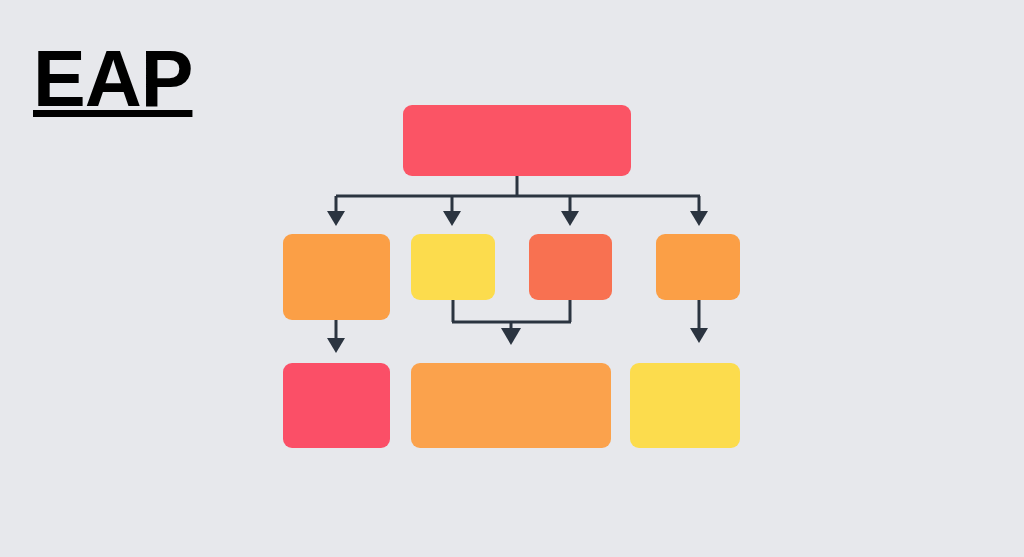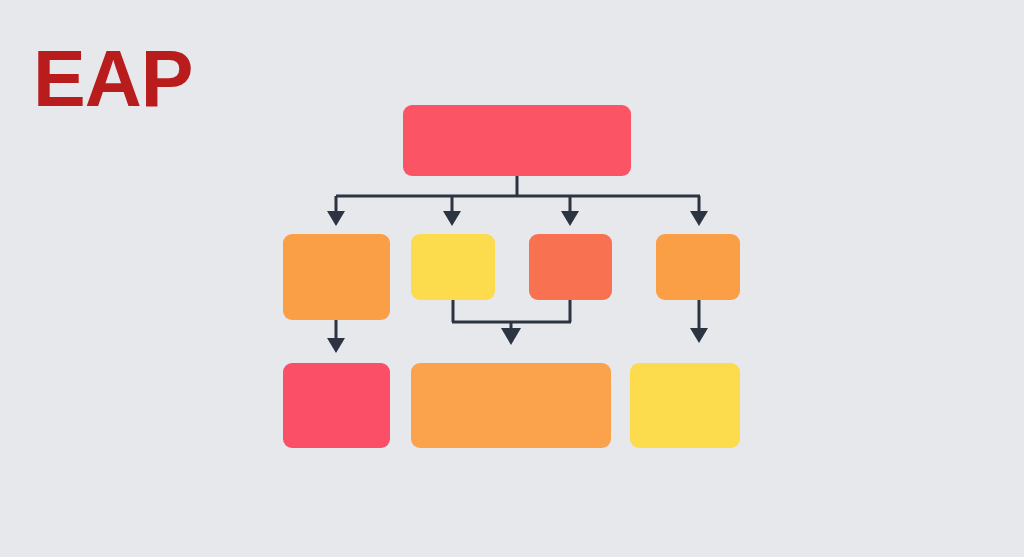--- a/index.html
+++ b/index.html
@@ -45,21 +45,21 @@
     width: 1024px;
     height: 557px;
     pointer-events: none;
   }
 </style>
 </head>
 <body style="background: rgb(231, 232, 236);">
 
 <div id="canvas" style="background: rgb(231, 232, 236);">
 
-  <div id="logo-text" style="color: #b91c1c;">EAP</div>
+  <div id="logo-text" style="color: #000000; text-decoration: underline;">EAP</div>
 
   <svg id="connectors" viewBox="0 0 1024 557">
     <g fill="#2b3440" stroke="#2b3440" stroke-width="3" stroke-linecap="butt">
 
       <line x1="517" y1="176" x2="517" y2="196"></line>
 
       <line x1="336" y1="196" x2="700" y2="196"></line>
 
       <line x1="336" y1="196" x2="336" y2="213"></line>
       <polygon points="327,211 345,211 336,226" stroke="none"></polygon>

